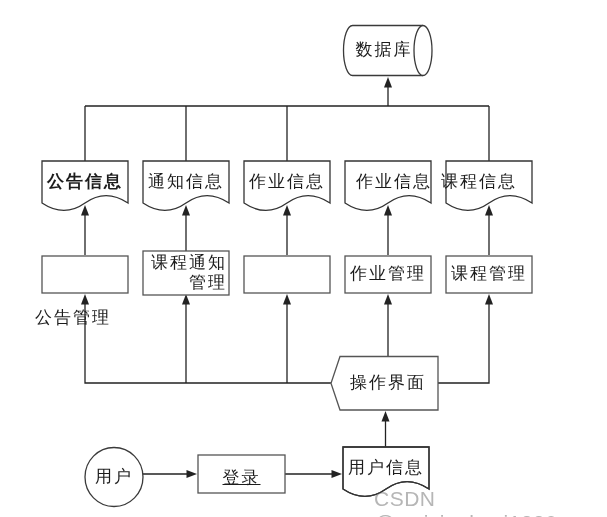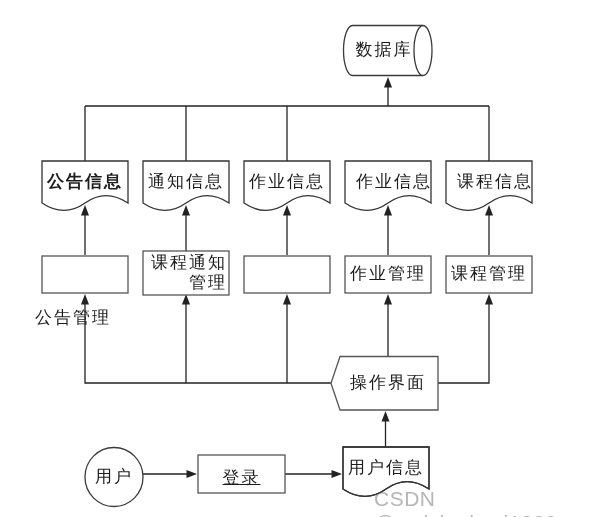--- a/index.html
+++ b/index.html
@@ -103,21 +103,21 @@
   <svg id="overlay" width="607" height="517" viewBox="0 0 607 517">
     <path d="M343,447 h86 v42 c-15,-10 -29,-10 -43,0 c-14,10 -28,10 -43,0 Z" stroke="#333333" stroke-width="1.3" fill="none"></path>
   </svg>
 
   <div class="lbl" style="left:341px;top:28px;width:86px;height:45px;">数据库</div>
 
   <div class="lbl" style="left:42px;top:162px;width:86px;height:40px;font-weight:bold;">公告信息</div>
   <div class="lbl" style="left:143px;top:162px;width:86px;height:40px;">通知信息</div>
   <div class="lbl" style="left:244px;top:162px;width:86px;height:40px;">作业信息</div>
   <div class="lbl" style="left:345px;top:162px;width:98px;height:40px;">作业信息</div>
-  <div class="lbl" style="left:452px;top:162px;width:86px;height:40px;">课程信息</div>
+  <div class="lbl" style="left:436px;top:162px;width:86px;height:40px;">课程信息</div>
 
   <div class="lbl" style="left:28px;top:256px;width:90px;height:37px;margin-top:44px;">公告管理</div>
   <div class="lbl" style="left:145px;top:251px;width:82px;height:44px;">课程通知管理</div>
   <div class="lbl" style="left:345px;top:256px;width:86px;height:37px;">作业管理</div>
   <div class="lbl" style="left:446px;top:256px;width:86px;height:37px;">课程管理</div>
 
   <div class="lbl" style="left:338px;top:357px;width:100px;height:52px;">操作界面</div>
 
   <div class="lbl" style="left:85px;top:458px;width:58px;height:38px;">用户</div>
   <div class="lbl" style="left:198px;top:455px;width:87px;height:46px;text-decoration:underline;">登录</div>

